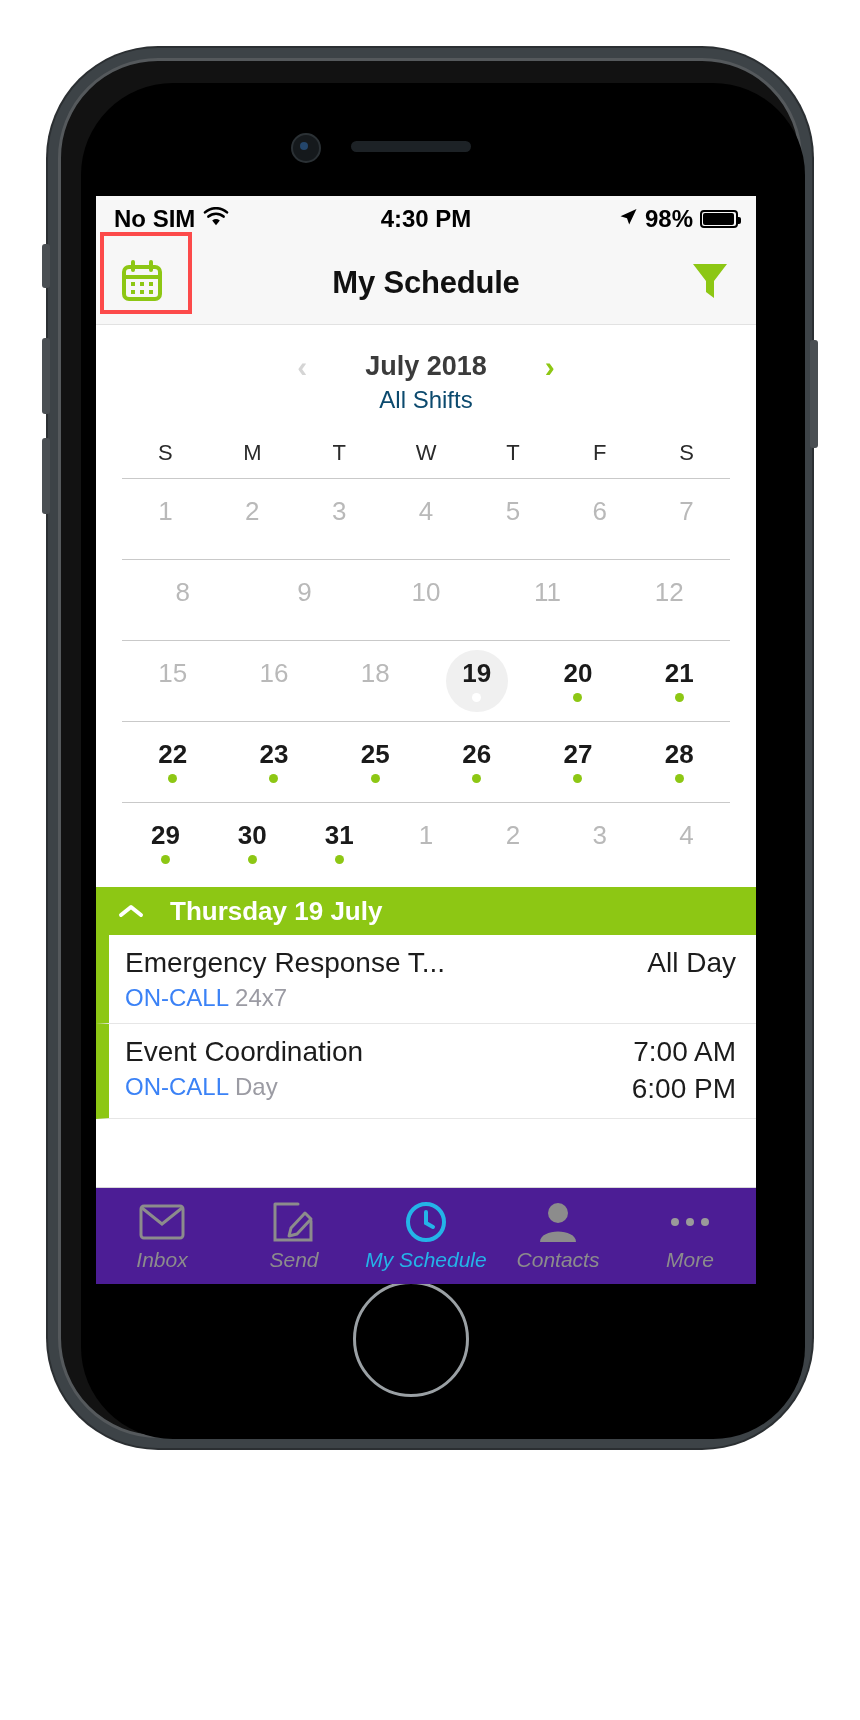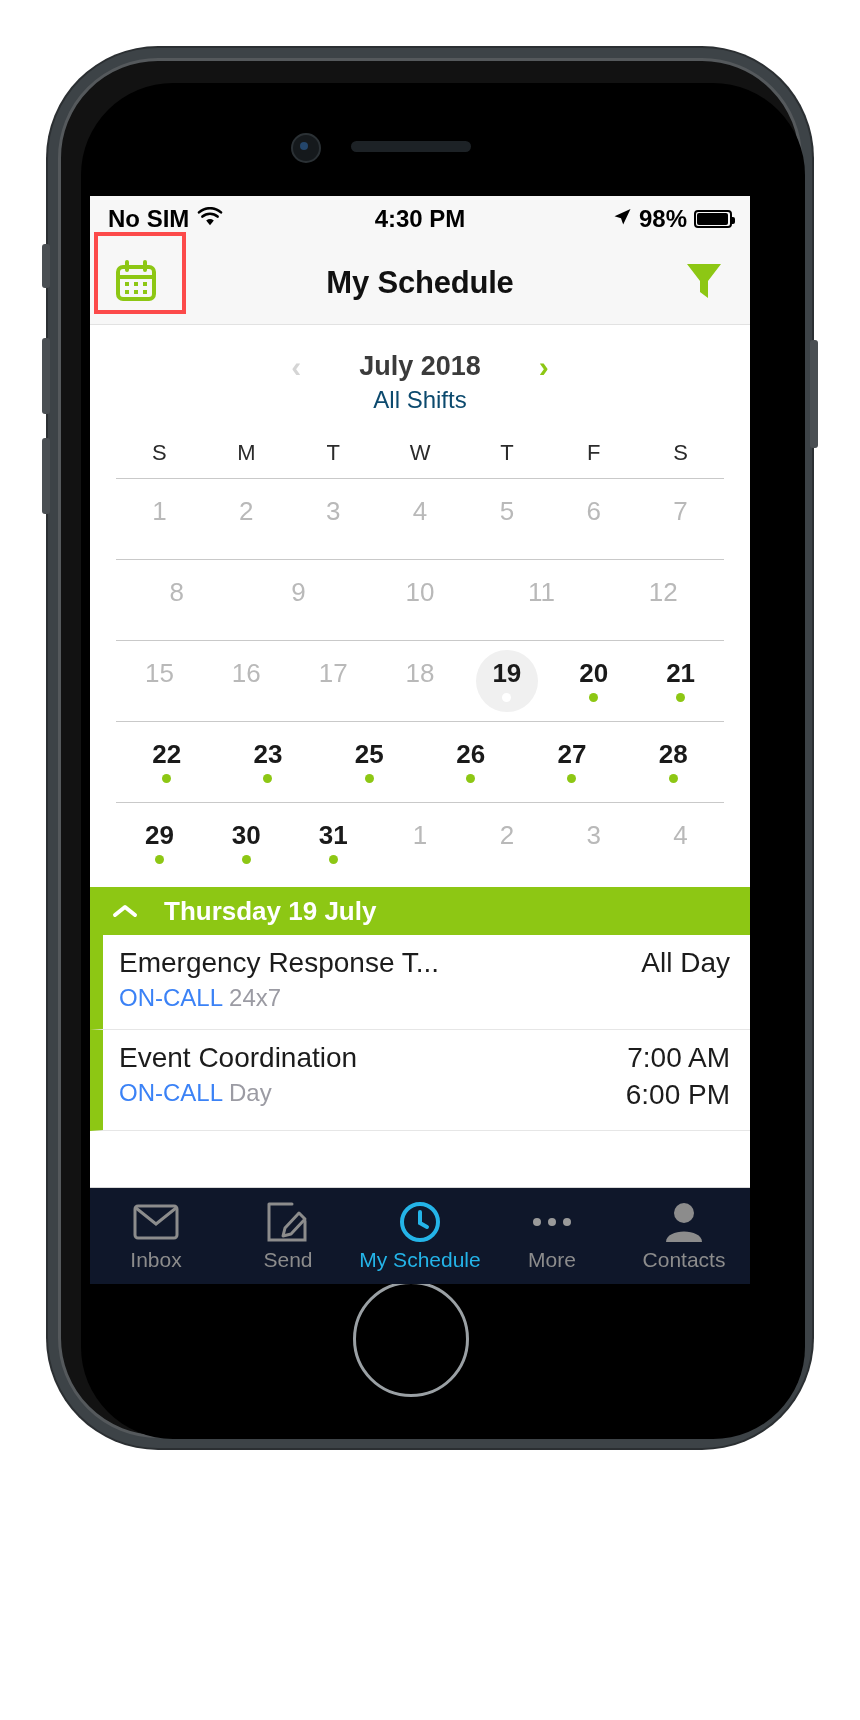--- a/index.html
+++ b/index.html
@@ -61,21 +61,21 @@
   
   #home-button{
     position:absolute;left:292px;bottom:38px;width:116px;height:116px;
     border-radius:50%;background:#000;border:3px solid #9aa0a4;
     box-sizing:border-box;
   }
 
   
   #app-screen{
     position:absolute;
-    left:42px; top:148px;
+    left:48px; top:148px;
     width:660px; height:1088px;
     background:#ffffff;
     overflow:hidden;
   }
 
   
   #status-bar{
     height:46px;
     background:#f7f7f7;
     display:flex;align-items:center;
@@ -166,41 +166,41 @@
     background:#8dc714;height:48px;display:flex;align-items:center;
     padding:0 22px;gap:26px;margin-top:4px;
   }
   #collapse-chevron{color:#fff;font-size:24px;font-weight:bold;line-height:1;}
   #day-section-title{color:#fff;font-size:26px;font-weight:bold;}
 
   
   #events-list{background:#ffffff;}
   .event-row{
     display:flex;border-left:13px solid #8dc714;
-    padding:10px 20px 16px 16px;
+    padding:10px 20px 10px 16px;
     border-bottom:1px solid #e6e6e6;
     min-height:76px;box-sizing:border-box;
     align-items:flex-start;
   }
   .event-main{flex:1;min-width:0;}
   .event-title{
     font-size:28px;color:#1c1c1c;white-space:nowrap;overflow:hidden;
     line-height:1.25;
   }
   .event-sub{font-size:24px;margin-top:4px;line-height:1.2;}
   .event-sub .tag{color:#3b82f6;}
   .event-sub .desc{color:#9b9ba3;margin-left:6px;}
   .event-times{text-align:right;padding-left:12px;flex:0 0 auto;}
   .event-time{font-size:28px;color:#1c1c1c;line-height:1.32;white-space:nowrap;}
 
   
   #tab-bar{
     position:absolute;left:0;right:0;bottom:0;height:96px;
-    background:#0f172a;border-top:1px solid #d8d8d8;
-    display:flex;align-items:center;
+    background:#4c1d95;border-top:1px solid #d8d8d8;
+    display:flex;align-items:center;font-style:italic;
   }
   .tab{
     flex:1;display:flex;flex-direction:column;align-items:center;
     justify-content:center;gap:5px;height:96px;
   }
   .tab-icon{height:42px;display:flex;align-items:center;justify-content:center;}
   .tab-label{font-size:21px;color:#8c8c8c;}
   .tab.active .tab-label{color:#24b4e8;}
   .dots{display:flex;gap:7px;align-items:center;}
   .dots i{width:8px;height:8px;border-radius:50%;background:#9a9a9a;display:block;}
@@ -350,24 +350,20 @@
           <div class="week-row">
             <div class="day muted">
               <div class="day-num">15</div>
               <div class="day-dot hidden"></div>
             </div>
             <div class="day muted">
               <div class="day-num">16</div>
               <div class="day-dot hidden"></div>
             </div>
             <div class="day muted">
-              <div class="day-num">17</div>
-              <div class="day-dot hidden"></div>
-            </div>
-            <div class="day muted">
               <div class="day-num">18</div>
               <div class="day-dot hidden"></div>
             </div>
             <div class="day active">
               <div class="sel-circle"></div>
               <div class="day-num">19</div>
               <div class="day-dot white"></div>
             </div>
             <div class="day active">
               <div class="day-num">20</div>
@@ -491,33 +487,33 @@
           <div class="tab-icon">
             <svg width="42" height="42" viewBox="0 0 42 42">
               <circle cx="21" cy="21" r="18" fill="none" stroke="#24b4e8" stroke-width="4"></circle>
               <path d="M21 11 V22 L28 26" fill="none" stroke="#24b4e8" stroke-width="4" stroke-linecap="round"></path>
             </svg>
           </div>
           <div class="tab-label">My Schedule</div>
         </div>
         <div class="tab">
           <div class="tab-icon">
+            <svg width="42" height="42" viewBox="0 0 42 42">
+              <circle cx="21" cy="12" r="10" fill="#8c8c8c"></circle>
+              <path d="M3 41 C3 27 39 27 39 41 Z" fill="#8c8c8c"></path>
+            </svg>
+          </div>
+          <div class="tab-label">Contacts</div>
+        </div>
+        <div class="tab">
+          <div class="tab-icon">
             <div class="dots">
               <i></i>
               <i></i>
               <i></i>
             </div>
           </div>
           <div class="tab-label">More</div>
         </div>
-        <div class="tab">
-          <div class="tab-icon">
-            <svg width="42" height="42" viewBox="0 0 42 42">
-              <circle cx="21" cy="12" r="10" fill="#8c8c8c"></circle>
-              <path d="M3 41 C3 27 39 27 39 41 Z" fill="#8c8c8c"></path>
-            </svg>
-          </div>
-          <div class="tab-label">Contacts</div>
-        </div>
       </div>
 
   </div>
 </div>
 
 </body></html>

